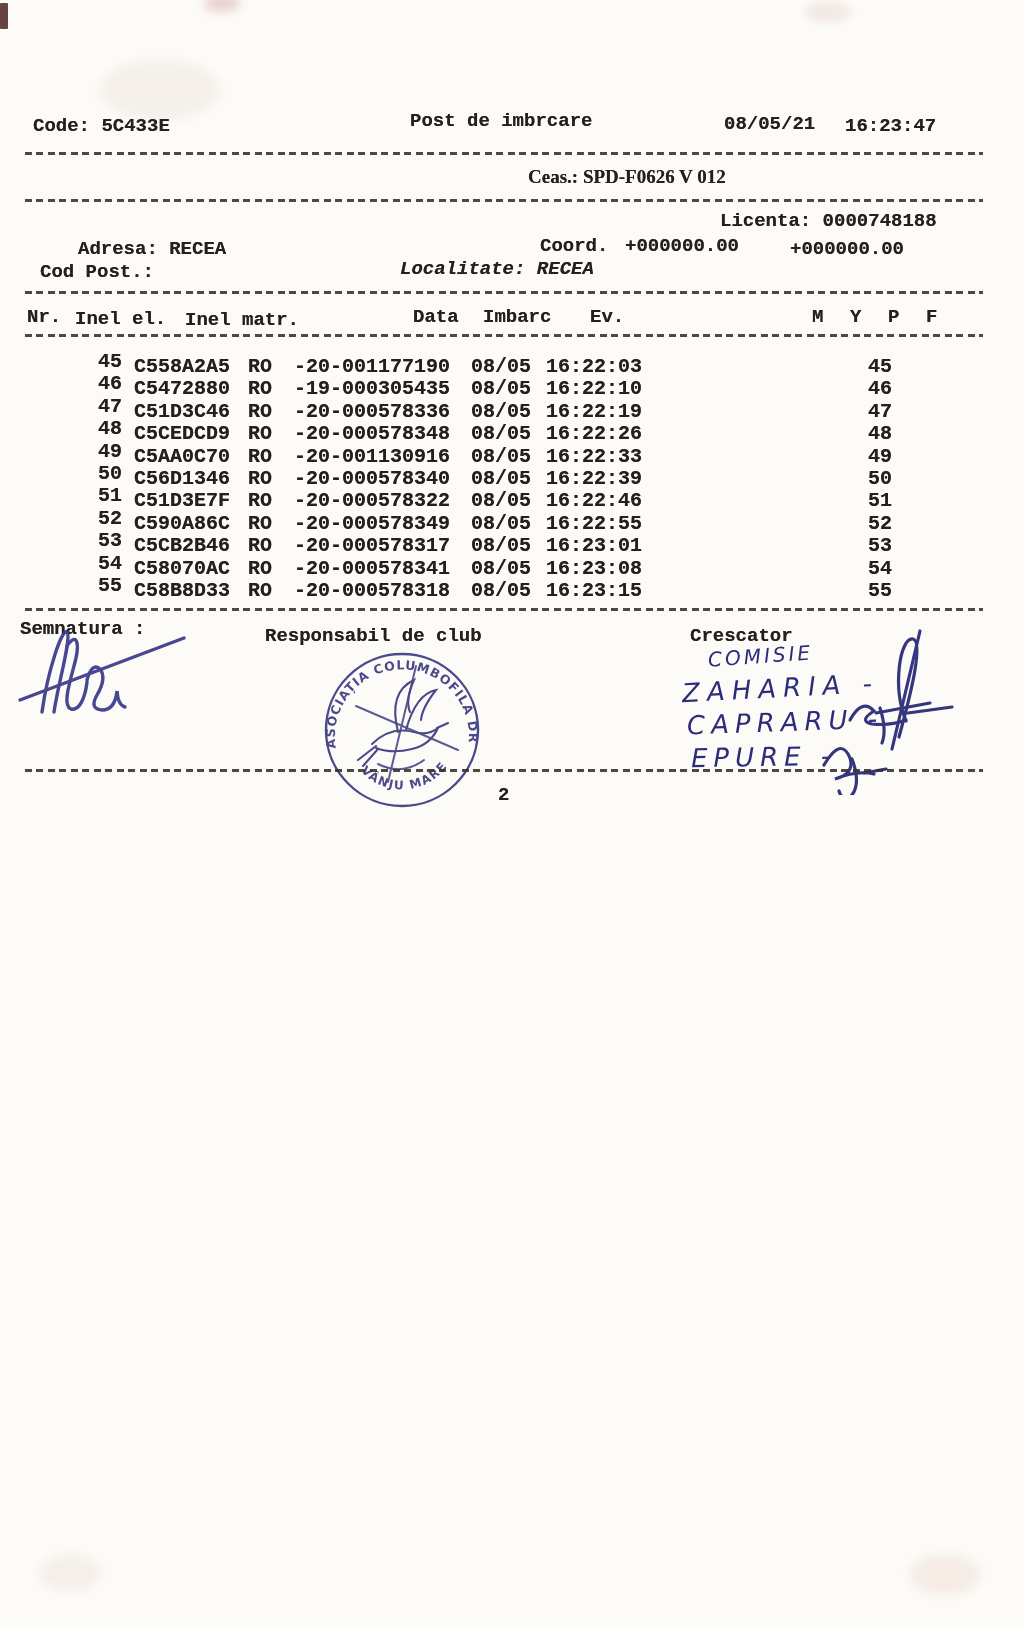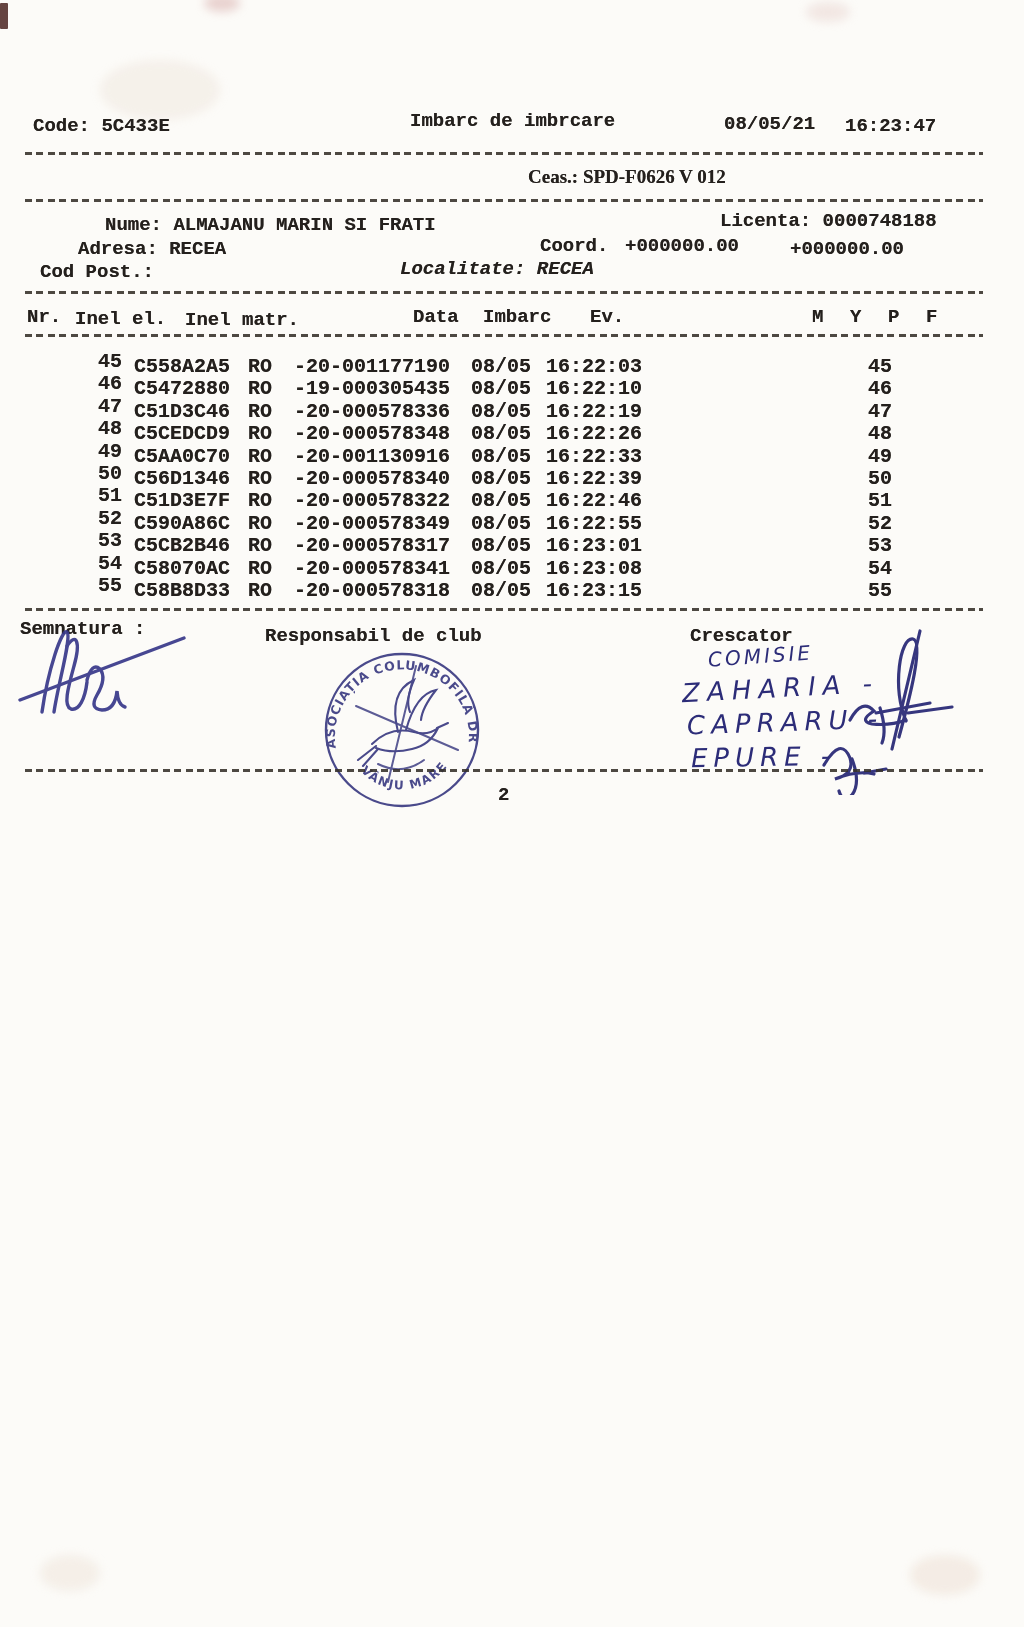--- a/index.html
+++ b/index.html
@@ -28,29 +28,28 @@
 <div class="page">
 
   <div class="corner-mark"></div>
   <div class="smudge" style="left:204px;top:-6px;width:36px;height:18px;background:rgba(205,150,148,.4);"></div>
   <div class="smudge" style="left:806px;top:2px;width:44px;height:20px;background:rgba(224,196,188,.35);"></div>
   <div class="smudge" style="left:100px;top:60px;width:120px;height:60px;background:rgba(222,206,186,.22);"></div>
   <div class="smudge" style="left:910px;top:1555px;width:70px;height:40px;background:rgba(232,216,200,.4);"></div>
   <div class="smudge" style="left:40px;top:1555px;width:60px;height:36px;background:rgba(232,218,204,.35);"></div>
 
   <span class="t" style="left:33px;top:115px;">Code: 5C433E</span>
-  <span class="t" style="left:410px;top:110px;">Imbarc de imbrcare</span>
+  <span class="t" style="left:410px;top:110px;">Post de imbrcare</span>
   <span class="t" style="left:724px;top:113px;">08/05/21</span>
   <span class="t" style="left:845px;top:115px;">16:23:47</span>
   <div class="dash" style="top:152px;"></div>
 
   <span class="t" style="left:528px;top:166px;font-family:Liberation Serif, serif;">Ceas.: SPD-F0626 V 012</span>
   <div class="dash" style="top:199px;"></div>
 
-  <span class="t" style="left:105px;top:214px;">Nume: ALMAJANU MARIN SI FRATI</span>
   <span class="t" style="left:720px;top:210px;">Licenta: 0000748188</span>
   <span class="t" style="left:78px;top:238px;">Adresa: RECEA</span>
   <span class="t" style="left:540px;top:235px;">Coord.</span>
   <span class="t" style="left:625px;top:235px;">+000000.00</span>
   <span class="t" style="left:790px;top:238px;">+000000.00</span>
   <span class="t" style="left:40px;top:261px;">Cod Post.:</span>
   <span class="t" style="left:400px;top:258px;font-style:italic;">Localitate: RECEA</span>
   <div class="dash" style="top:291px;"></div>
 
   <span class="t" style="left:27px;top:306px;">Nr.</span>

